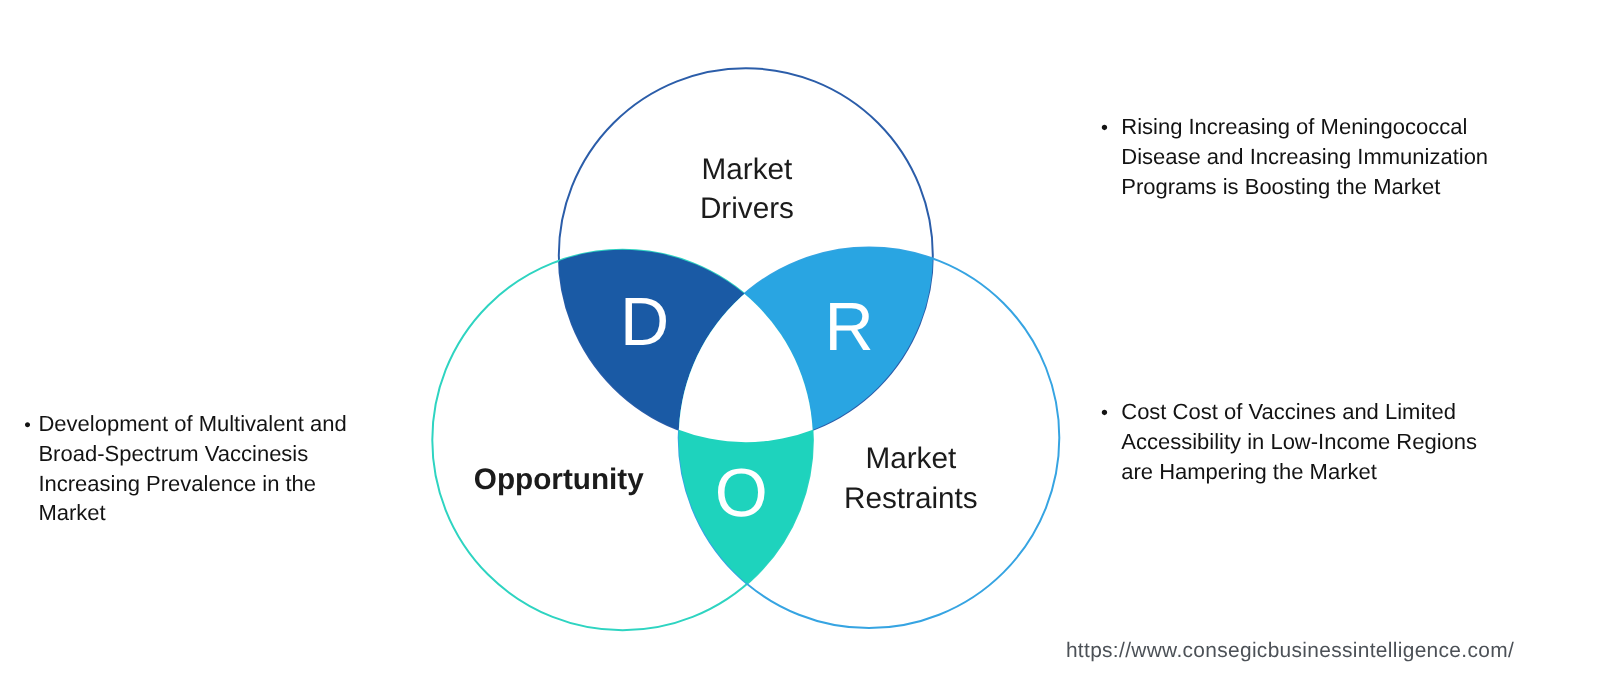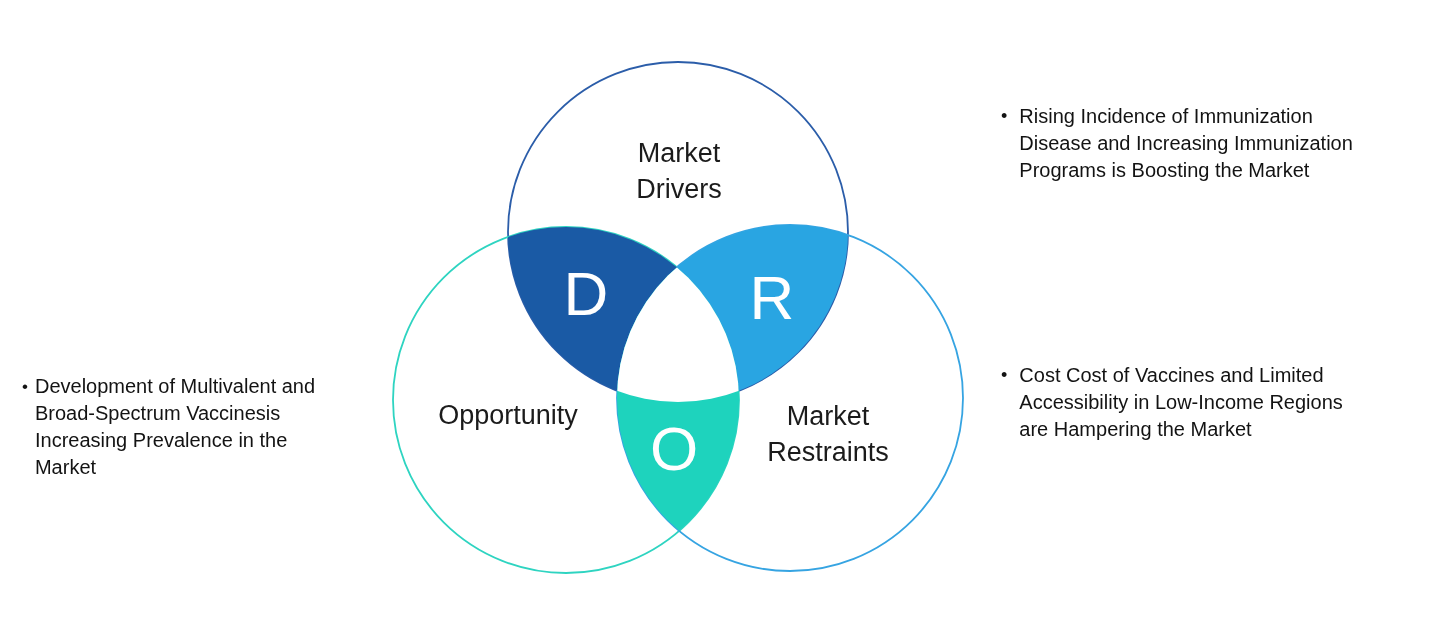--- a/index.html
+++ b/index.html
@@ -19,21 +19,21 @@
   .circle-label {
     position: absolute;
     transform: translate(-50%, -50%);
     white-space: pre-line;
     text-align: center;
     font-size: 27px;
     line-height: 1.32;
     color: #1b1b1b;
   }
   #label-drivers     { left: 679px; top: 172px; }
-  #label-opportunity { left: 508px; top: 416px; }
+  #label-opportunity { left: 508px; top: 436px; font-weight: bold; }
   #label-restraints  { left: 828px; top: 435px; }
 
   .overlap-letter {
     position: absolute;
     transform: translate(-50%, -50%);
     color: #ffffff;
     font-size: 62px;
     line-height: 1;
   }
   #letter-d { left: 586px; top: 294px; }
@@ -115,25 +115,26 @@
   <div class="note" id="note-left">
     <span class="bullet">•</span>
     <div class="note-text">Development of Multivalent and
 Broad-Spectrum Vaccinesis
 Increasing Prevalence in the
 Market</div>
   </div>
 
   <div class="note" id="note-top-right">
     <span class="bullet">•</span>
-    <div class="note-text">Rising Incidence of Immunization
+    <div class="note-text">Rising Increasing of Meningococcal
 Disease and Increasing Immunization
 Programs is Boosting the Market</div>
   </div>
 
   <div class="note" id="note-bottom-right">
     <span class="bullet">•</span>
     <div class="note-text">Cost Cost of Vaccines and Limited
 Accessibility in Low-Income Regions
 are Hampering the Market</div>
   </div>
 
+  <div class="footer-url">https://www.consegicbusinessintelligence.com/</div>
 </div>
 
 </body></html>

